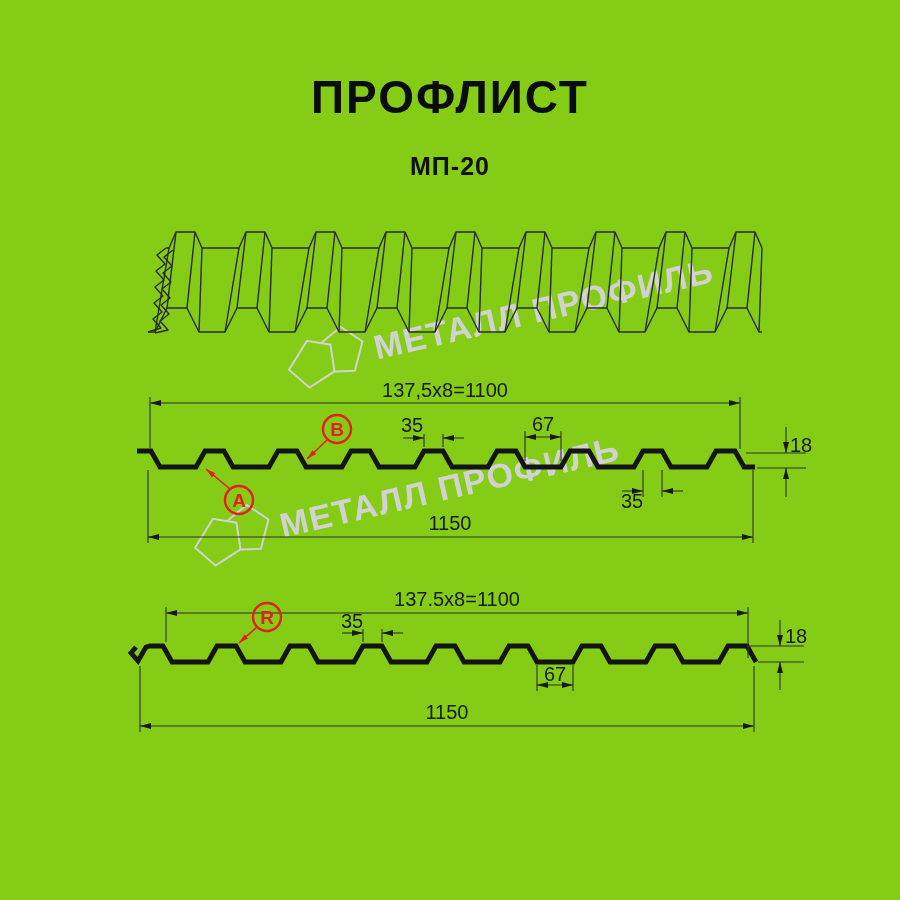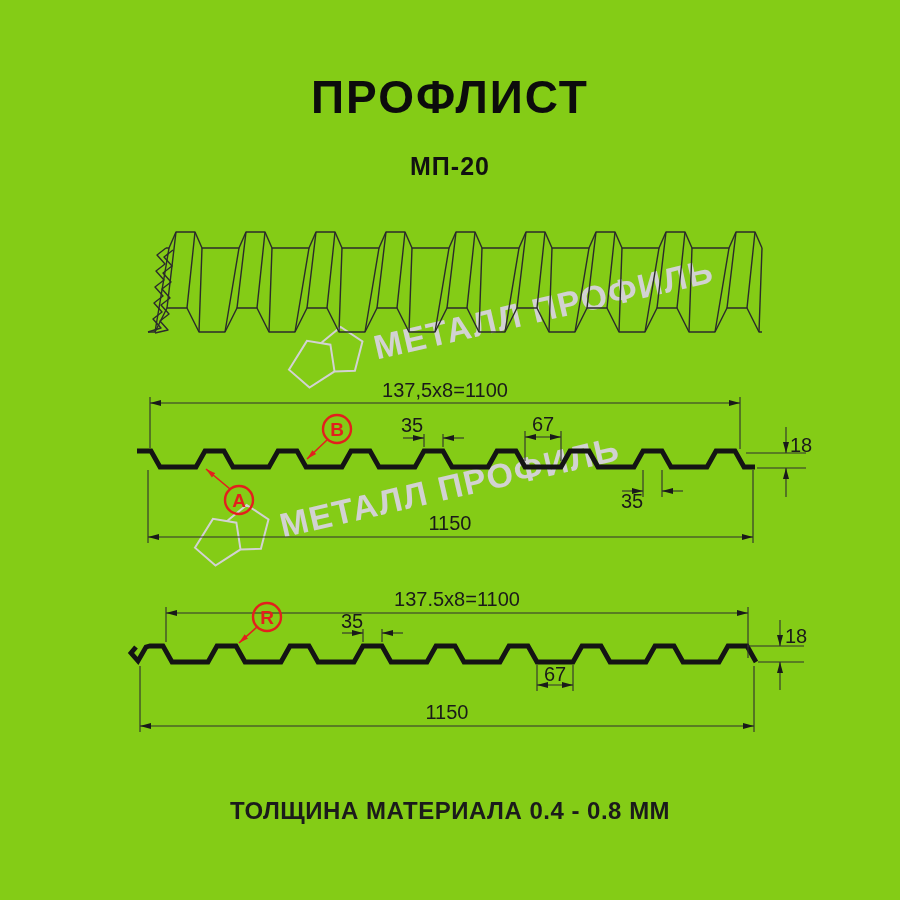--- a/index.html
+++ b/index.html
@@ -136,14 +136,13 @@
       <text class="dim-text mid" x="352" y="628">35</text>
       <text class="dim-text mid" x="555" y="681">67</text>
       <text class="dim-text" x="785" y="643">18</text>
 
       <line class="red-line" x1="257" y1="627" x2="239" y2="643" marker-end="url(#arrR)"></line>
       <circle class="red-circle" cx="267" cy="617" r="14"></circle>
       <text class="lbl" x="267" y="624">R</text>
     </g>
   </svg>
 
-  <div class="footer">ТОЛЩИНА МАТЕРИАЛА 0.4 - 0.8 ММ</div>
 </div>
 
 </body></html>

